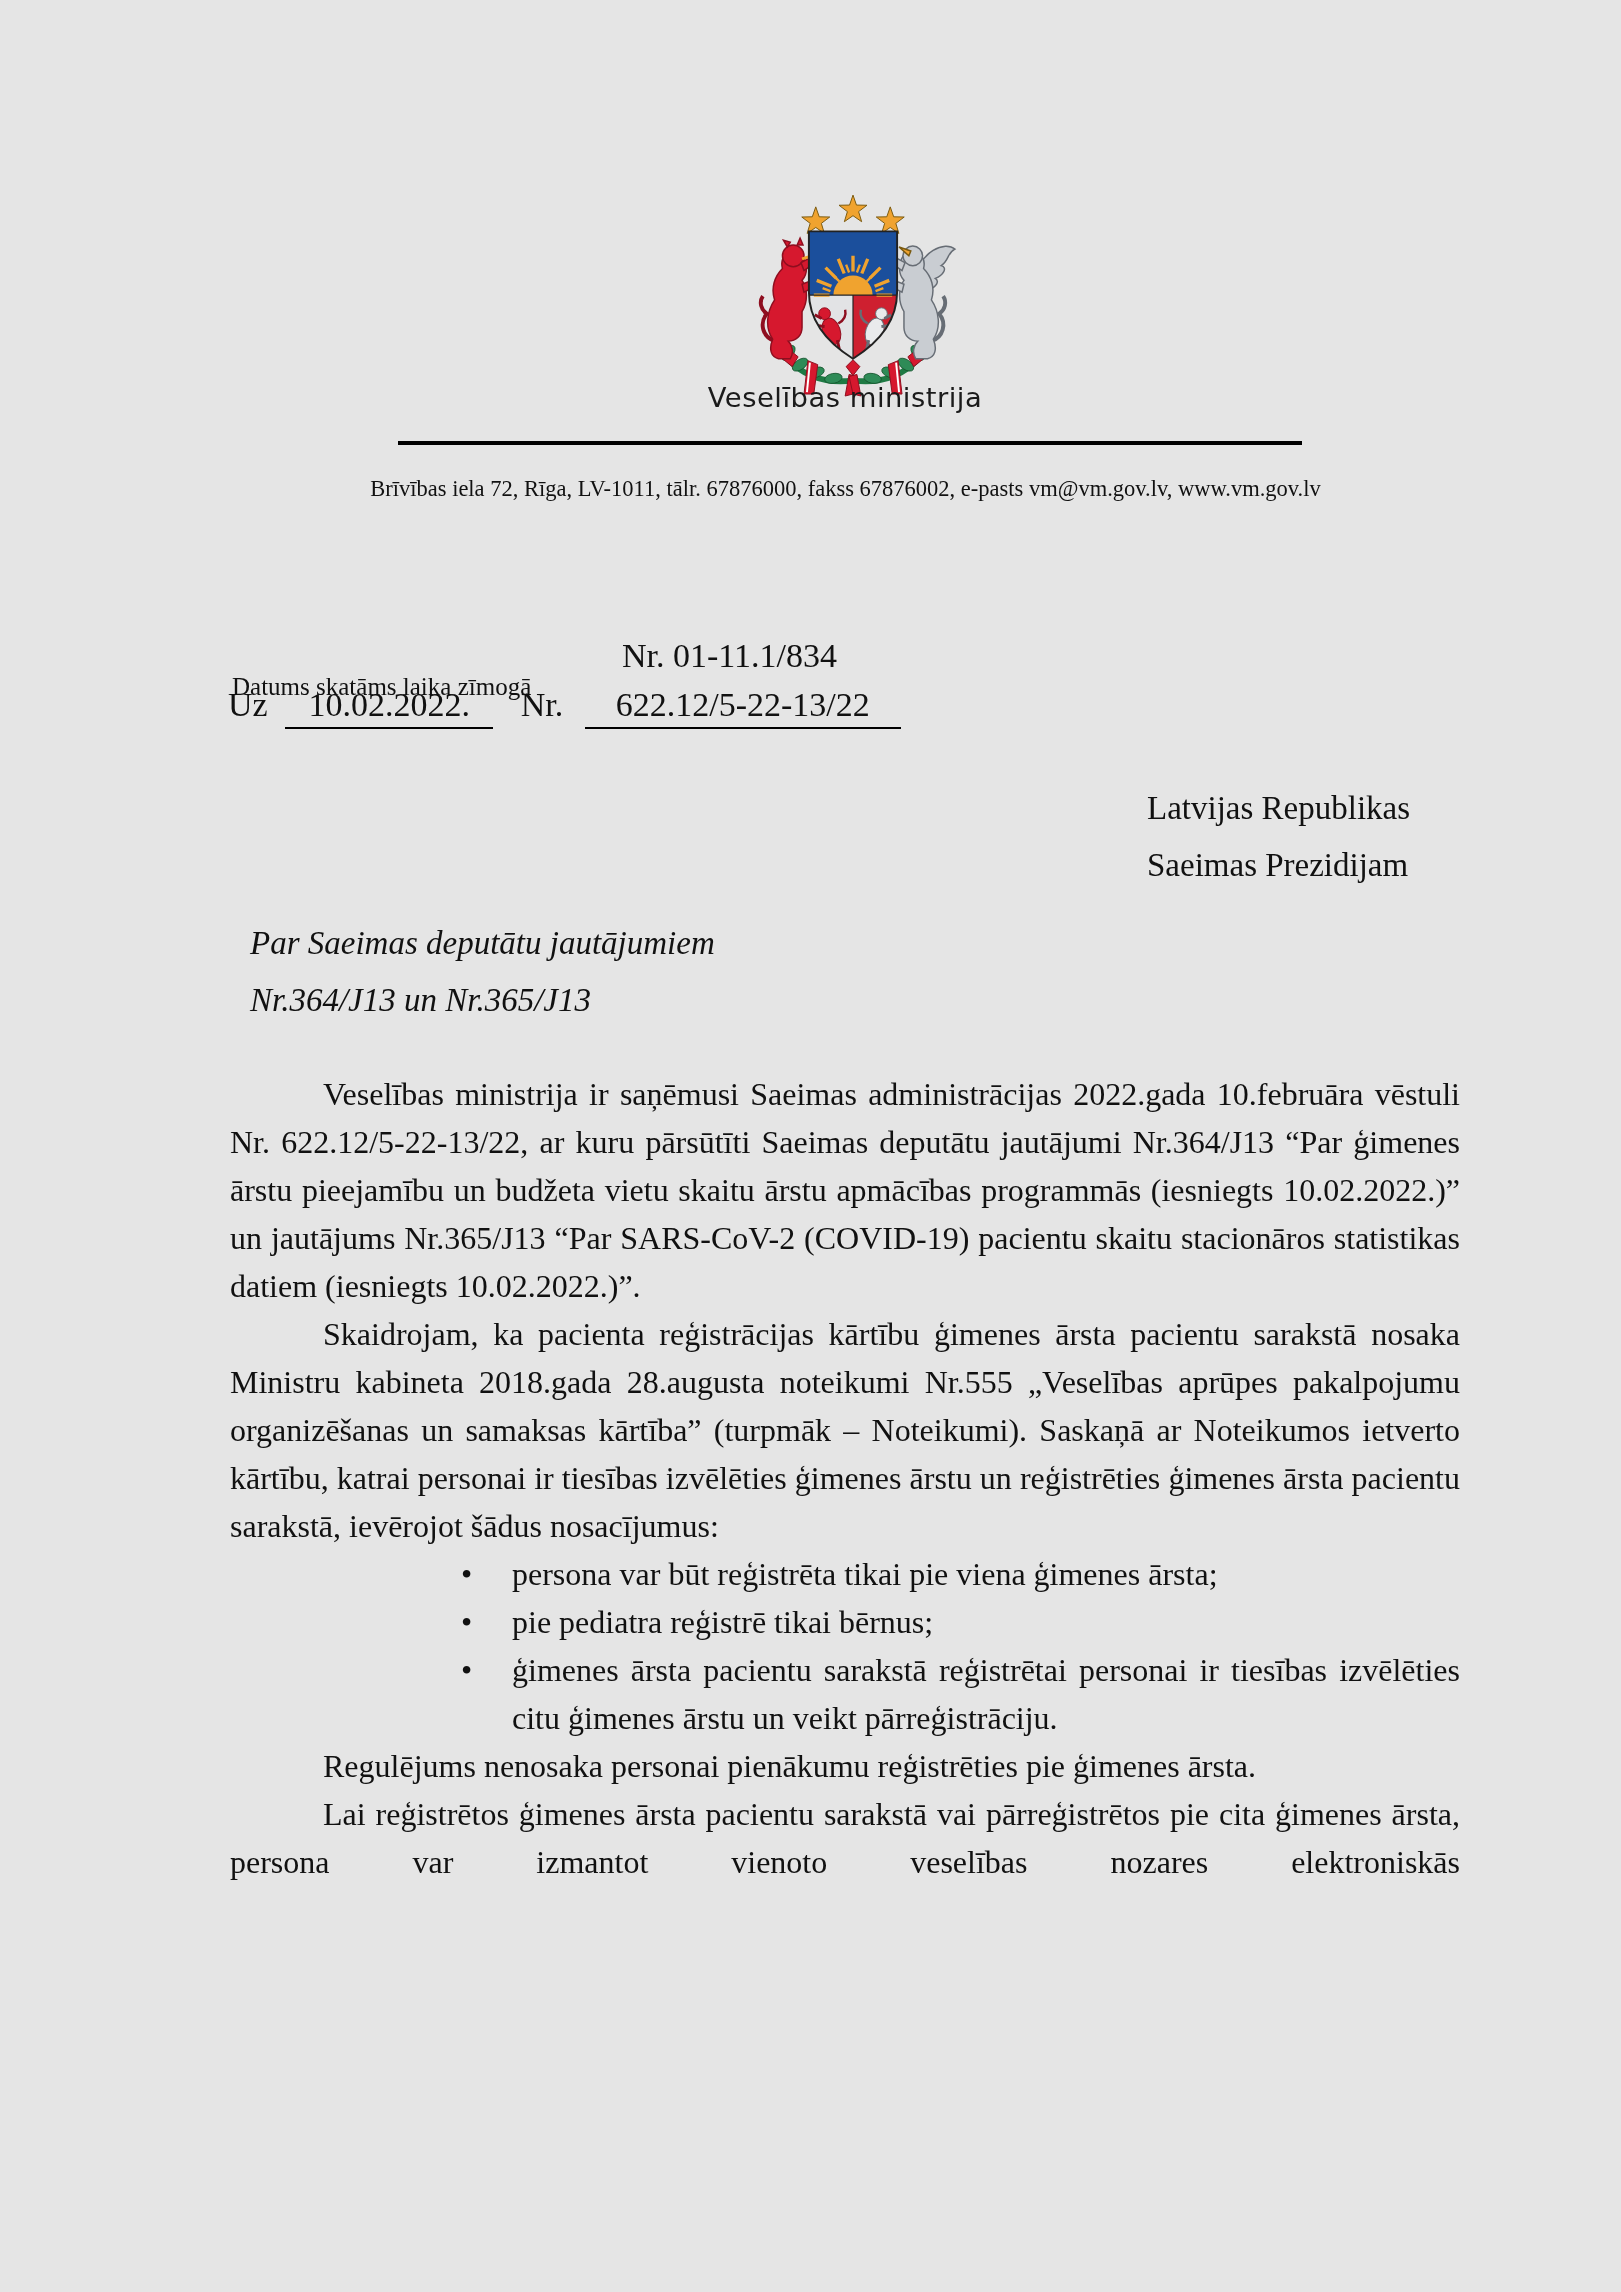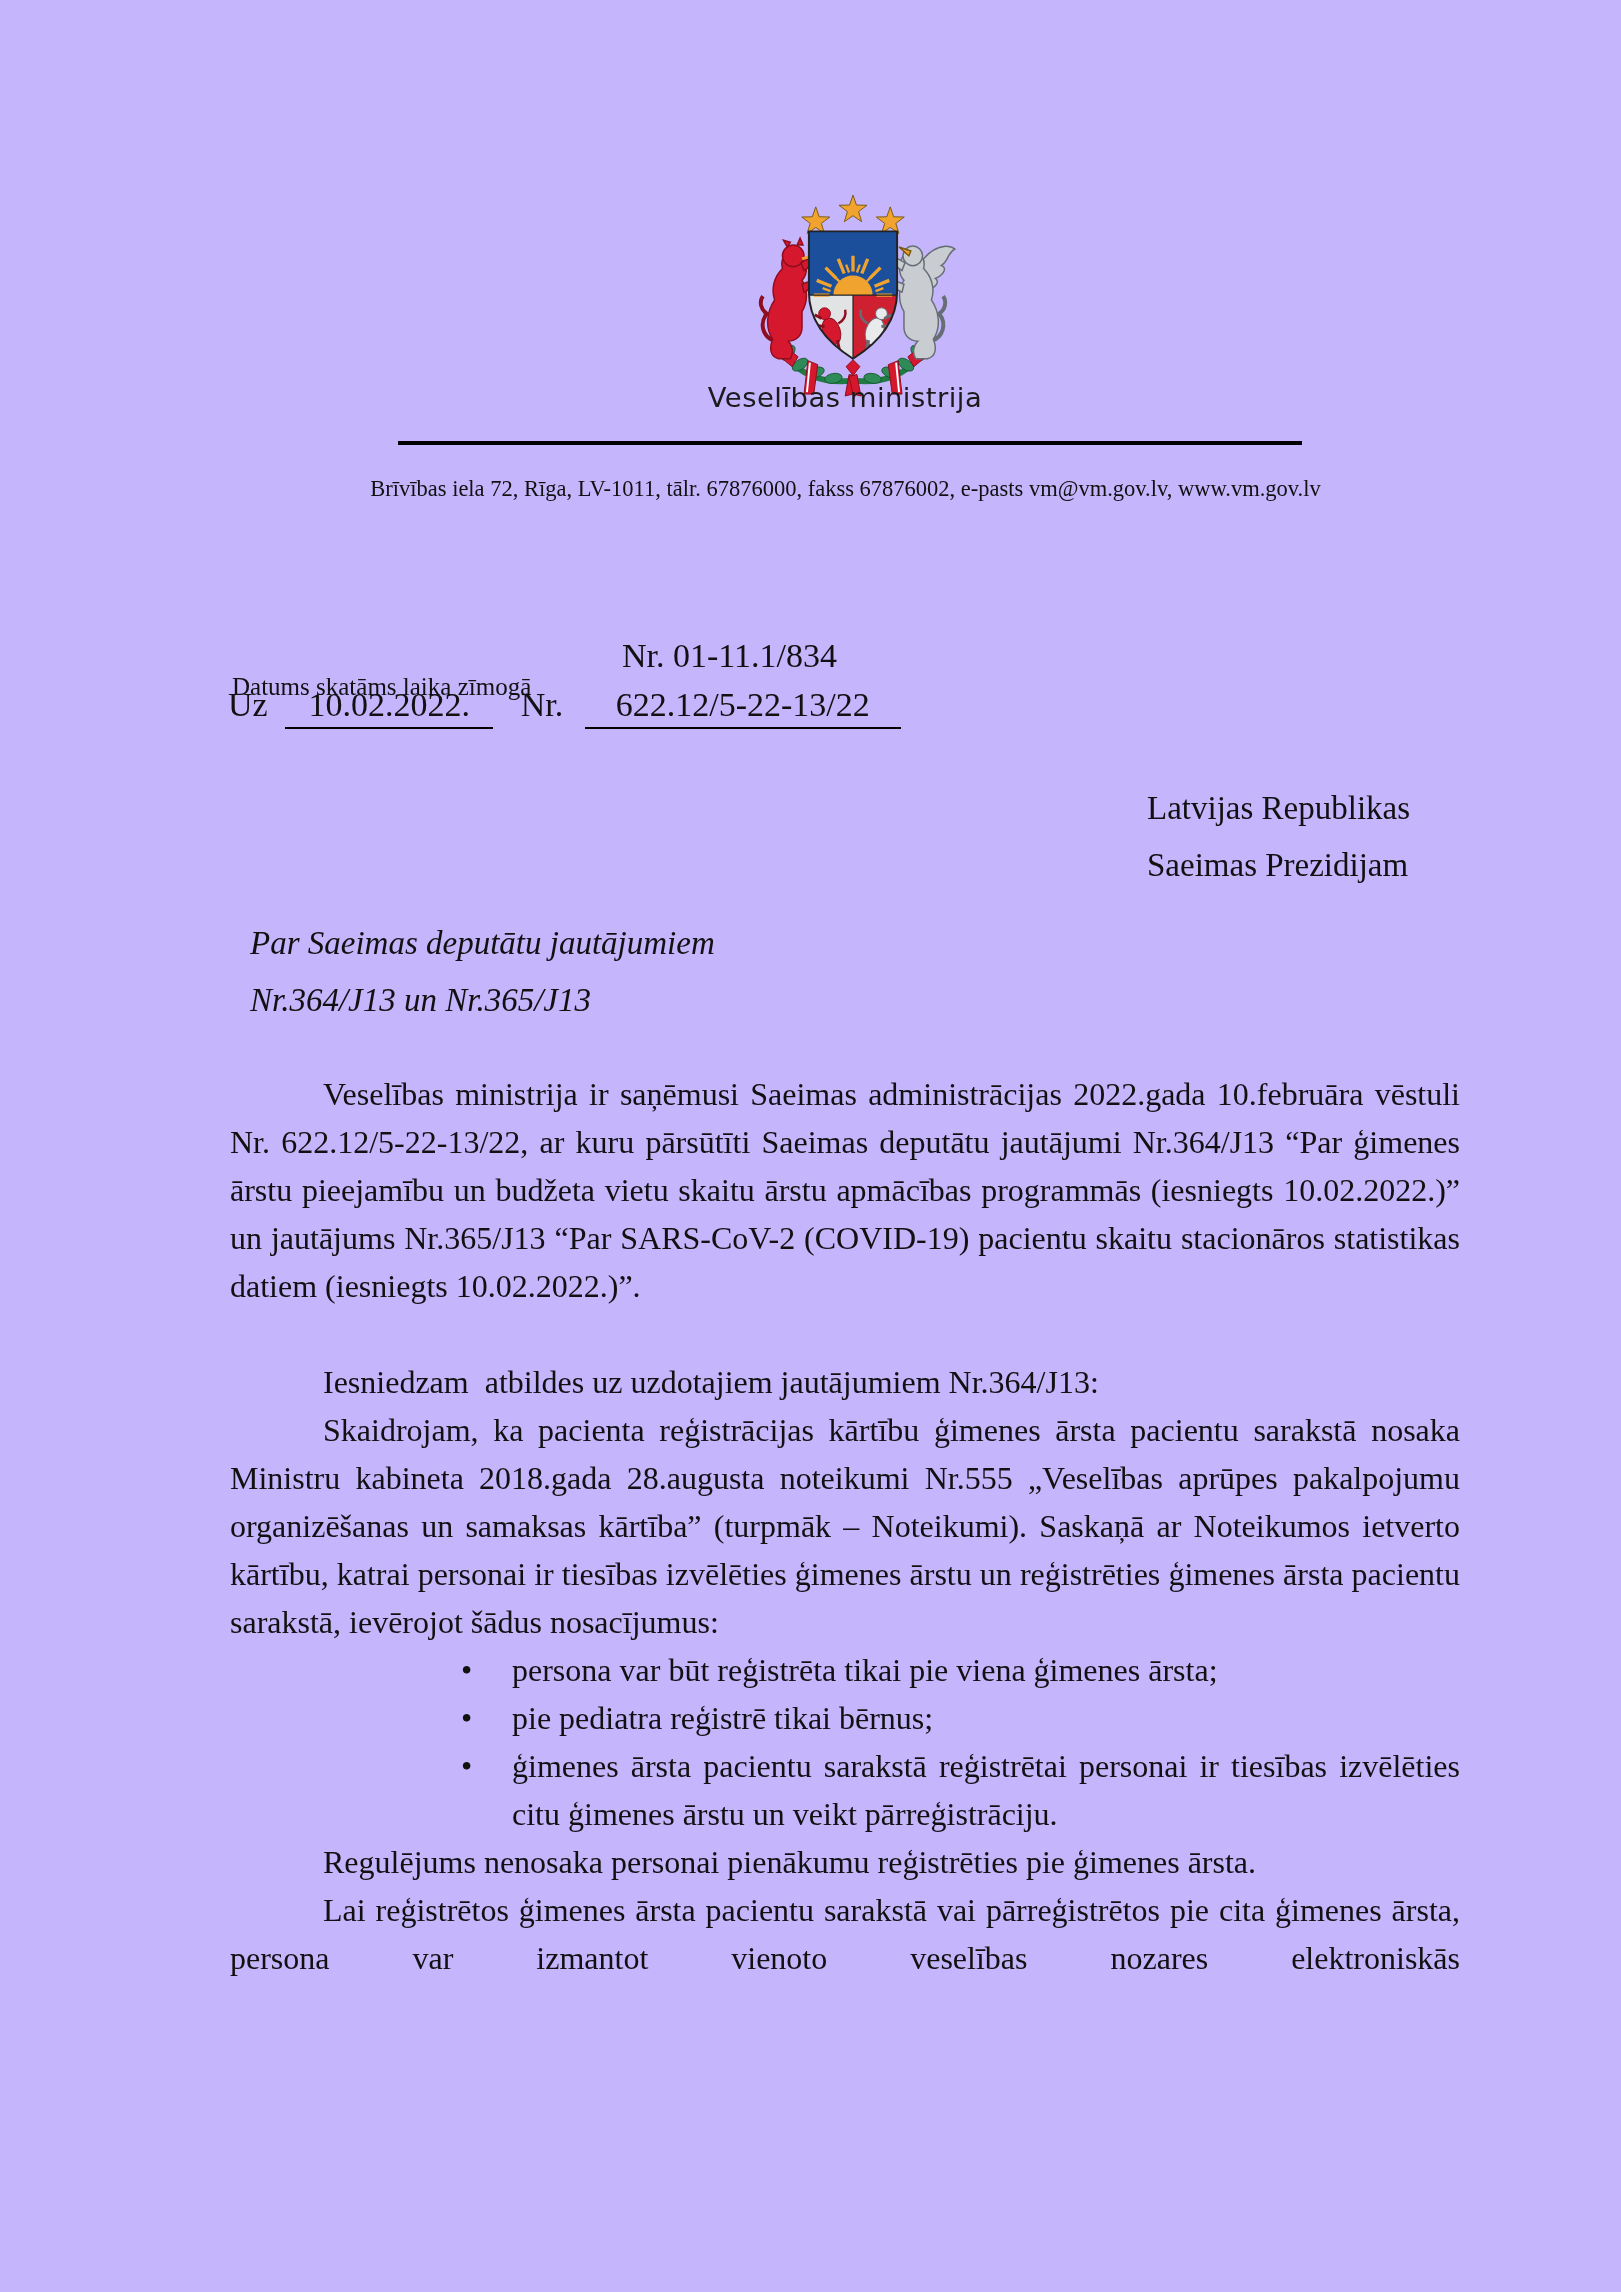--- a/index.html
+++ b/index.html
@@ -1,19 +1,19 @@
 <!DOCTYPE html>
 <html><head>
 <meta charset="utf-8">
 <style>
   html,body{margin:0;padding:0;background:#888;}
   .page{
     position:relative;
     width:1621px;height:2293px;
-    background:#c4b5fd;
+    background:#e5e5e5;
     color:#111;
     font-family:"Liberation Serif", serif;
     overflow:hidden;
   }
   .abs{position:absolute;}
   
   .logo{left:706px;top:194px;width:294px;height:208px;}
   .ministry-name{
     left:230px;top:382px;width:1230px;
     text-align:center;
@@ -183,21 +183,20 @@
     <div>Saeimas Prezidijam</div>
   </div>
 
   <div class="abs subject">
     <div>Par Saeimas deputātu jautājumiem</div>
     <div>Nr.364/J13 un Nr.365/J13</div>
   </div>
 
   <div class="abs body-text">
     <p>Veselības ministrija ir saņēmusi Saeimas administrācijas 2022.gada 10.februāra vēstuli Nr. 622.12/5-22-13/22, ar kuru pārsūtīti Saeimas deputātu jautājumi Nr.364/J13 “Par ģimenes ārstu pieejamību un budžeta vietu skaitu ārstu apmācības programmās (iesniegts 10.02.2022.)” un jautājums Nr.365/J13 “Par SARS-CoV-2 (COVID-19) pacientu skaitu stacionāros statistikas datiem (iesniegts 10.02.2022.)”.</p>
-    <p class="gap-before">Iesniedzam&nbsp; atbildes uz uzdotajiem jautājumiem Nr.364/J13:</p>
     <p>Skaidrojam, ka pacienta reģistrācijas kārtību ģimenes ārsta pacientu sarakstā nosaka Ministru kabineta 2018.gada 28.augusta noteikumi Nr.555 „Veselības aprūpes pakalpojumu organizēšanas un samaksas kārtība” (turpmāk – Noteikumi). Saskaņā ar Noteikumos ietverto kārtību, katrai personai ir tiesības izvēlēties ģimenes ārstu un reģistrēties ģimenes ārsta pacientu sarakstā, ievērojot šādus nosacījumus:</p>
     <ul class="cond-list">
       <li>persona var būt reģistrēta tikai pie viena ģimenes ārsta;</li>
       <li>pie pediatra reģistrē tikai bērnus;</li>
       <li>ģimenes ārsta pacientu sarakstā reģistrētai personai ir tiesības izvēlēties citu ģimenes ārstu un veikt pārreģistrāciju.</li>
     </ul>
     <p>Regulējums nenosaka personai pienākumu reģistrēties pie ģimenes ārsta.</p>
     <p class="stretch-last">Lai reģistrētos ģimenes ārsta pacientu sarakstā vai pārreģistrētos pie cita ģimenes ārsta, persona var izmantot vienoto veselības nozares elektroniskās</p>
   </div>
 

